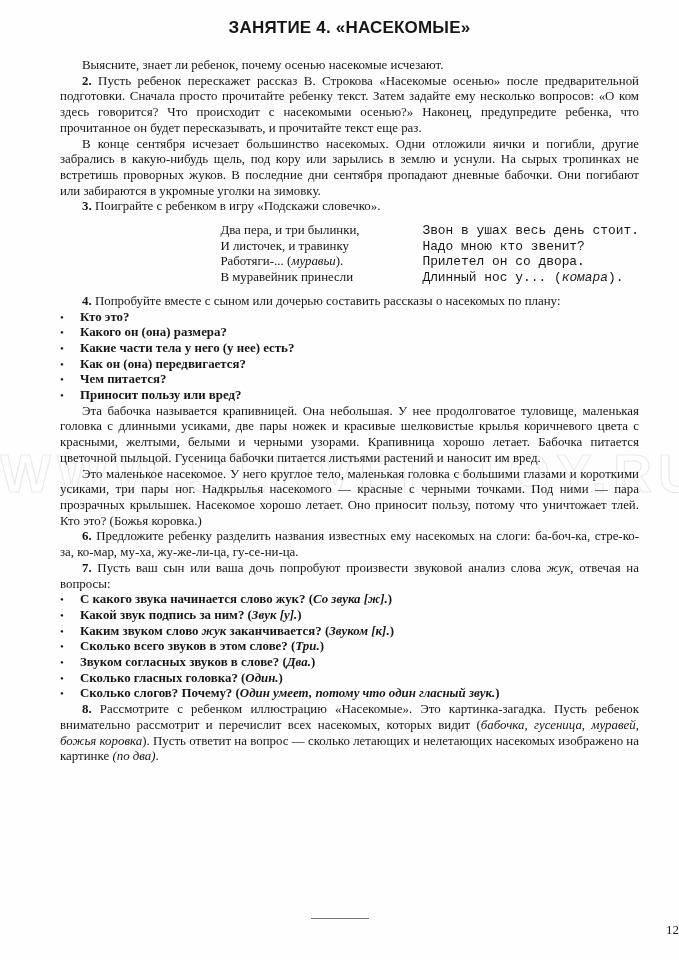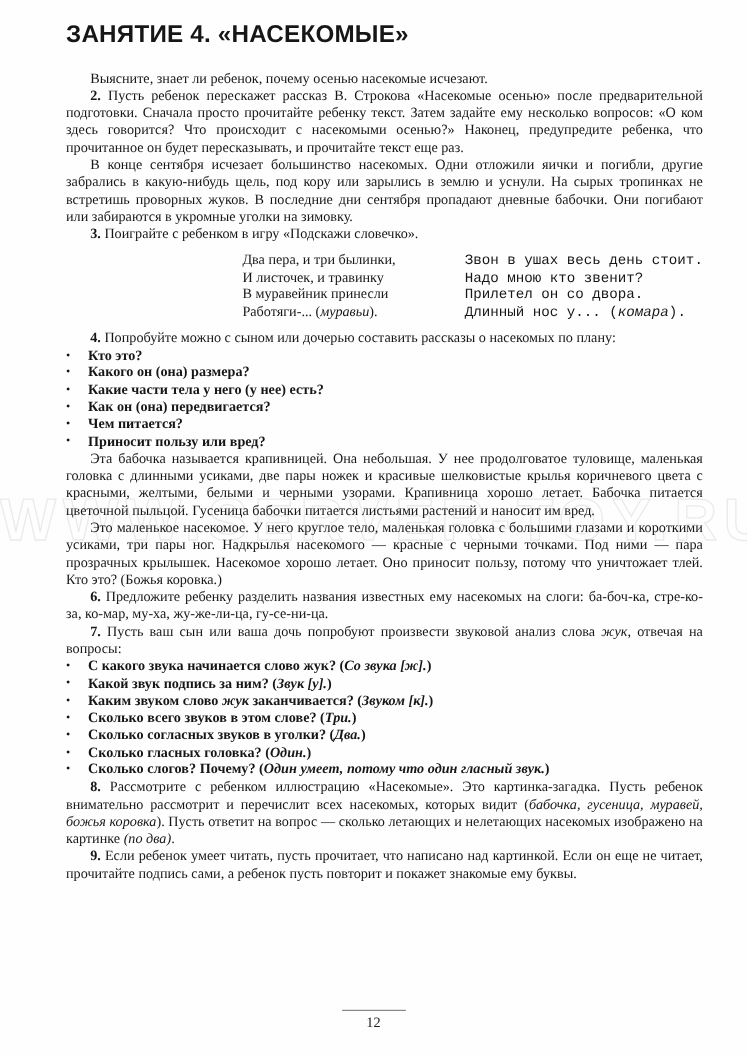--- a/index.html
+++ b/index.html
@@ -13,23 +13,23 @@
     width:679px;height:960px;
     background:#fefefe;
     box-sizing:border-box;
     padding:14px 40px 0 60px;
     overflow:hidden;
     color:#161616;
   }
   .title{
     font-family:"Liberation Sans","DejaVu Sans",sans-serif;
     font-weight:bold;
-    font-size:22px;
+    font-size:17px;
     letter-spacing:.2px;
-    text-align:left;
+    text-align:center;
     margin:4px 0 20px 0;
   }
   .content{
     font-size:12.9px;
     line-height:15.7px;
     text-align:justify;
   }
   .para{ text-indent:22px; }
   .para.it{ }
   .para .b{ font-weight:bold; }
@@ -65,21 +65,21 @@
     text-align:center;
     color:transparent;
     -webkit-text-stroke:1.2px rgba(60,60,60,0.10);
     pointer-events:none;
     user-select:none;
     white-space:nowrap;
   }
   .footer{
     position:absolute;
     bottom:22px;left:0;right:0;
-    text-align:center;
+    text-align:right;
   }
   .footer-rule{
     width:58px;height:1px;
     background:#7a7a7a;
     margin:0 auto 3px auto;
   }
   .page-number{
     font-size:13px;
     color:#1a1a1a;
   }
@@ -92,31 +92,31 @@
   <h1 class="title">ЗАНЯТИЕ 4. «НАСЕКОМЫЕ»</h1>
   <div class="content" id="doc-content">
       <div class="para"><span>Выясните, знает ли ребенок, почему осенью насекомые исчезают.</span></div>
       <div class="para"><span class="b">2.</span><span> Пусть ребенок перескажет рассказ В. Строкова «Насекомые осенью» после предварительной подготовки. Сначала просто прочитайте ребенку текст. Затем задайте ему несколько вопросов: «О ком здесь говорится? Что происходит с насекомыми осенью?» Наконец, предупредите ребенка, что прочитанное он будет пересказывать, и прочитайте текст еще раз.</span></div>
       <div class="para it"><span>В конце сентября исчезает большинство насекомых. Одни отложили яички и погибли, другие забрались в какую-нибудь щель, под кору или зарылись в землю и уснули. На сырых тропинках не встретишь проворных жуков. В последние дни сентября пропадают дневные бабочки. Они погибают или забираются в укромные уголки на зимовку.</span></div>
       <div class="para"><span class="b">3.</span><span> Поиграйте с ребенком в игру «Подскажи словечко».</span></div>
       <div class="poem">
         <div class="col">
           <div class="pline"><span>Два пера, и три былинки,</span></div>
           <div class="pline"><span>И листочек, и травинку</span></div>
+          <div class="pline"><span>Работяги-... (</span><span class=" i">муравьи</span><span>).</span></div>
           <div class="pline"><span>В муравейник принесли</span></div>
-          <div class="pline"><span>Работяги-... (</span><span class=" i">муравьи</span><span>).</span></div>
         </div>
         <div class="col">
           <div class="pline"><span>Звон в ушах весь день стоит.</span></div>
           <div class="pline"><span>Надо мною кто звенит?</span></div>
           <div class="pline"><span>Прилетел он со двора.</span></div>
           <div class="pline"><span>Длинный нос у... (</span><span class=" i">комара</span><span>).</span></div>
         </div>
       </div>
-      <div class="para"><span class="b">4.</span><span> Попробуйте можно с сыном или дочерью составить рассказы о насекомых по плану:</span></div>
+      <div class="para"><span class="b">4.</span><span> Попробуйте вместе с сыном или дочерью составить рассказы о насекомых по плану:</span></div>
       <div class="bullet">
         <span class="dot">•</span>
         <span class="btext"><span>Кто это?</span></span>
       </div>
       <div class="bullet">
         <span class="dot">•</span>
         <span class="btext"><span>Какого он (она) размера?</span></span>
       </div>
       <div class="bullet">
         <span class="dot">•</span>
@@ -149,30 +149,29 @@
       <div class="bullet">
         <span class="dot">•</span>
         <span class="btext"><span>Каким звуком слово </span><span class=" i">жук</span><span> заканчивается? (</span><span class=" i">Звуком [к].</span><span>)</span></span>
       </div>
       <div class="bullet">
         <span class="dot">•</span>
         <span class="btext"><span>Сколько всего звуков в этом слове? (</span><span class=" i">Три.</span><span>)</span></span>
       </div>
       <div class="bullet">
         <span class="dot">•</span>
-        <span class="btext"><span>Сколько согласных звуков в уголки? (</span><span class=" i">Два.</span><span>)</span></span>
+        <span class="btext"><span>Звуком согласных звуков в слове? (</span><span class=" i">Два.</span><span>)</span></span>
       </div>
       <div class="bullet">
         <span class="dot">•</span>
         <span class="btext"><span>Сколько гласных головка? (</span><span class=" i">Один.</span><span>)</span></span>
       </div>
       <div class="bullet">
         <span class="dot">•</span>
         <span class="btext"><span>Сколько слогов? Почему? (</span><span class=" i">Один умеет, потому что один гласный звук.</span><span>)</span></span>
       </div>
       <div class="para"><span class="b">8.</span><span> Рассмотрите с ребенком иллюстрацию «Насекомые». Это картинка-загадка. Пусть ребенок внимательно рассмотрит и перечислит всех насекомых, которых видит (</span><span class=" i">бабочка, гусеница, муравей, божья коровка</span><span>). Пусть ответит на вопрос — сколько летающих и нелетающих насекомых изображено на картинке </span><span class=" i">(по два)</span><span>.</span></div>
-      <div class="para"><span class="b">9.</span><span> Если ребенок умеет читать, пусть прочитает, что написано над картинкой. Если он еще не читает, прочитайте подпись сами, а ребенок пусть повторит и покажет знакомые ему буквы.</span></div>
     </div>
   <div class="footer">
     <div class="footer-rule"></div>
     <div class="page-number">12</div>
   </div>
 </div>
 
 </body></html>

